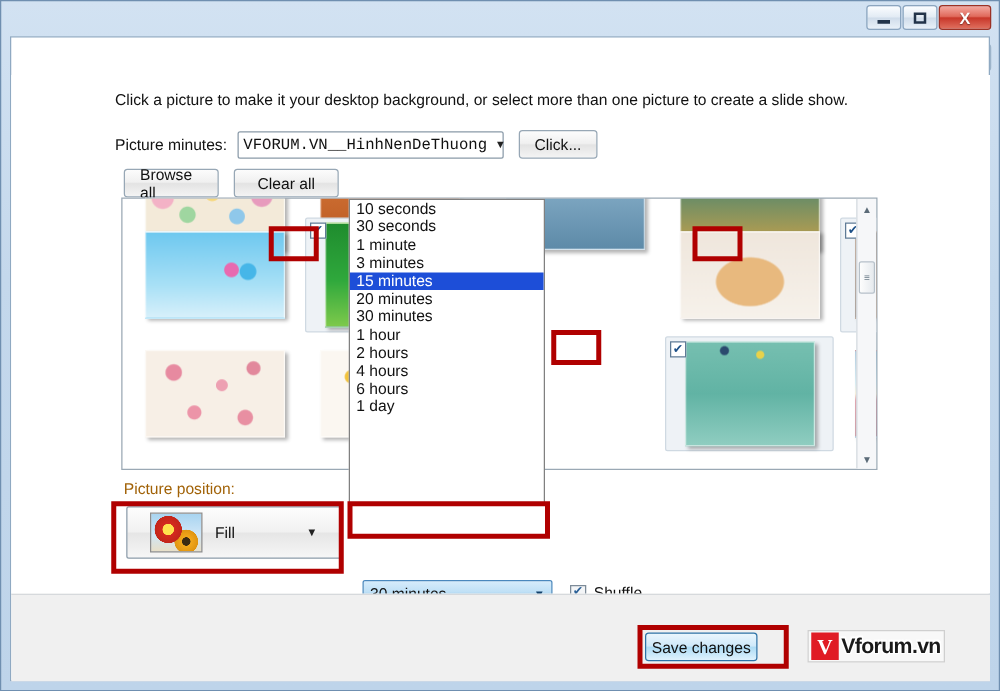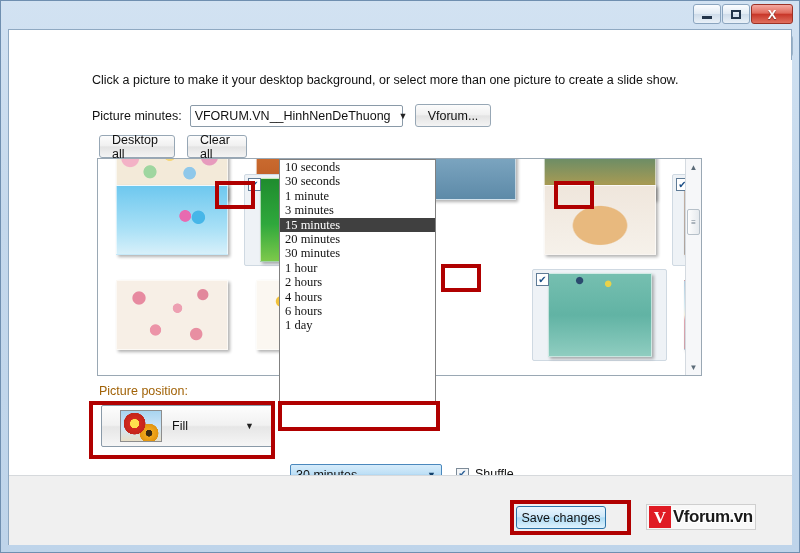--- a/index.html
+++ b/index.html
@@ -89,34 +89,34 @@
 
   
   .content{position:absolute;left:8px;top:59px;width:783px;height:415px;background:#fff;overflow:hidden;}
   .intro{position:absolute;left:83px;top:13px;font-size:12.5px;color:#111;}
 
   .row-loc{position:absolute;left:83px;top:44px;display:flex;align-items:center;}
   .lbl{font-size:12.5px;color:#111;}
   .combo{
     height:22px;border:1px solid #8a9aa8;border-radius:2px;box-sizing:border-box;
     background:linear-gradient(180deg,#fdfdfd 0%,#f1f1f1 48%,#e4e4e4 52%,#f6f6f6 100%);
-    display:flex;align-items:center;padding:0 4px;font-size:12.5px;color:#111;
+    display:flex;align-items:center;padding:0 4px;font-size:12.5px;color:#111;font-family:Liberation Mono, monospace;
   }
   .combo .caret{margin-left:auto;font-size:9px;color:#222;padding-left:8px;}
   #picture-location-combo{width:213px;margin-left:8px;background:#fff;}
   .btn{
     height:23px;border:1px solid #97a7b5;border-radius:3px;box-sizing:border-box;
     background:linear-gradient(180deg,#fcfcfc 0%,#f0f0f0 46%,#e3e3e3 52%,#f4f4f4 100%);
     font-size:12.5px;color:#111;display:inline-flex;align-items:center;justify-content:center;
     padding:0 12px;
   }
   #browse-button{margin-left:12px;}
   .row-btns{position:absolute;left:90px;top:75px;display:flex;gap:12px;}
   #select-all-button{width:76px;}
-  #clear-all-button{width:60px;}
+  #clear-all-button{width:84px;}
 
   
   .thumbpanel{
     position:absolute;left:88px;top:98px;width:605px;height:218px;
     border:1px solid #9aa8b4;background:#fff;box-sizing:border-box;overflow:hidden;
   }
   .thumbgrid{position:absolute;left:0;top:-40px;width:586px;}
   .tcell{
     position:absolute;width:135px;height:92px;
   }
@@ -184,22 +184,22 @@
   .cbbox:after{content:"✔";font-size:10px;color:#2a5f96;line-height:1;}
   .cbtxt{margin-left:6px;font-size:12.5px;color:#111;}
   #shuffle-checkbox{position:absolute;left:447px;top:407px;}
 
   
   .dropdown{
     position:absolute;left:278px;top:158px;width:157px;height:245px;
     background:#fff;border:1px solid #808080;box-sizing:border-box;
     z-index:40;overflow:hidden;
   }
-  .dd-item{height:14.4px;line-height:14.4px;padding-left:5px;font-size:12.5px;color:#111;white-space:nowrap;font-family:Liberation Serif, serif;}
-  .dd-item.sel{background:#404040;color:#fff;}
+  .dd-item{height:14.4px;line-height:14.4px;padding-left:5px;font-size:12.5px;color:#111;white-space:nowrap;}
+  .dd-item.sel{background:#1d4ed8;color:#fff;}
 
   
   .redbox{position:absolute;border:4px solid #b00000;box-sizing:border-box;z-index:60;}
 
   
   .cmdbar{
     position:absolute;left:8px;top:474px;width:783px;height:70px;
     background:#f0f0f0;border-top:1px solid #d6d9dc;box-sizing:border-box;
   }
   #save-changes-button{
@@ -281,25 +281,25 @@
     <div class="content">
 
       <div class="intro">Click a picture to make it your desktop background, or select more than one picture to create a slide show.</div>
 
       <div class="row-loc">
         <span class="lbl">Picture minutes:</span>
         <div class="combo" id="picture-location-combo">
           <span>VFORUM.VN__HinhNenDeThuong</span>
           <span class="caret">▼</span>
         </div>
-        <div class="btn" id="browse-button">Vforum...</div>
+        <div class="btn" id="browse-button">Click...</div>
       </div>
 
       <div class="row-btns">
-        <div class="btn" id="select-all-button">Desktop all</div>
+        <div class="btn" id="select-all-button">Browse all</div>
         <div class="btn" id="clear-all-button">Clear all</div>
       </div>
 
       <div class="thumbpanel">
         <div class="thumbgrid">
 
           <div class="tcell" style="left:6px;top:0;">
             <div class="tframe">
               <div class="timg" style="background:
                      radial-gradient(circle at 12% 40%,#f3b2c6 0 8%,rgba(0,0,0,0) 9%),

